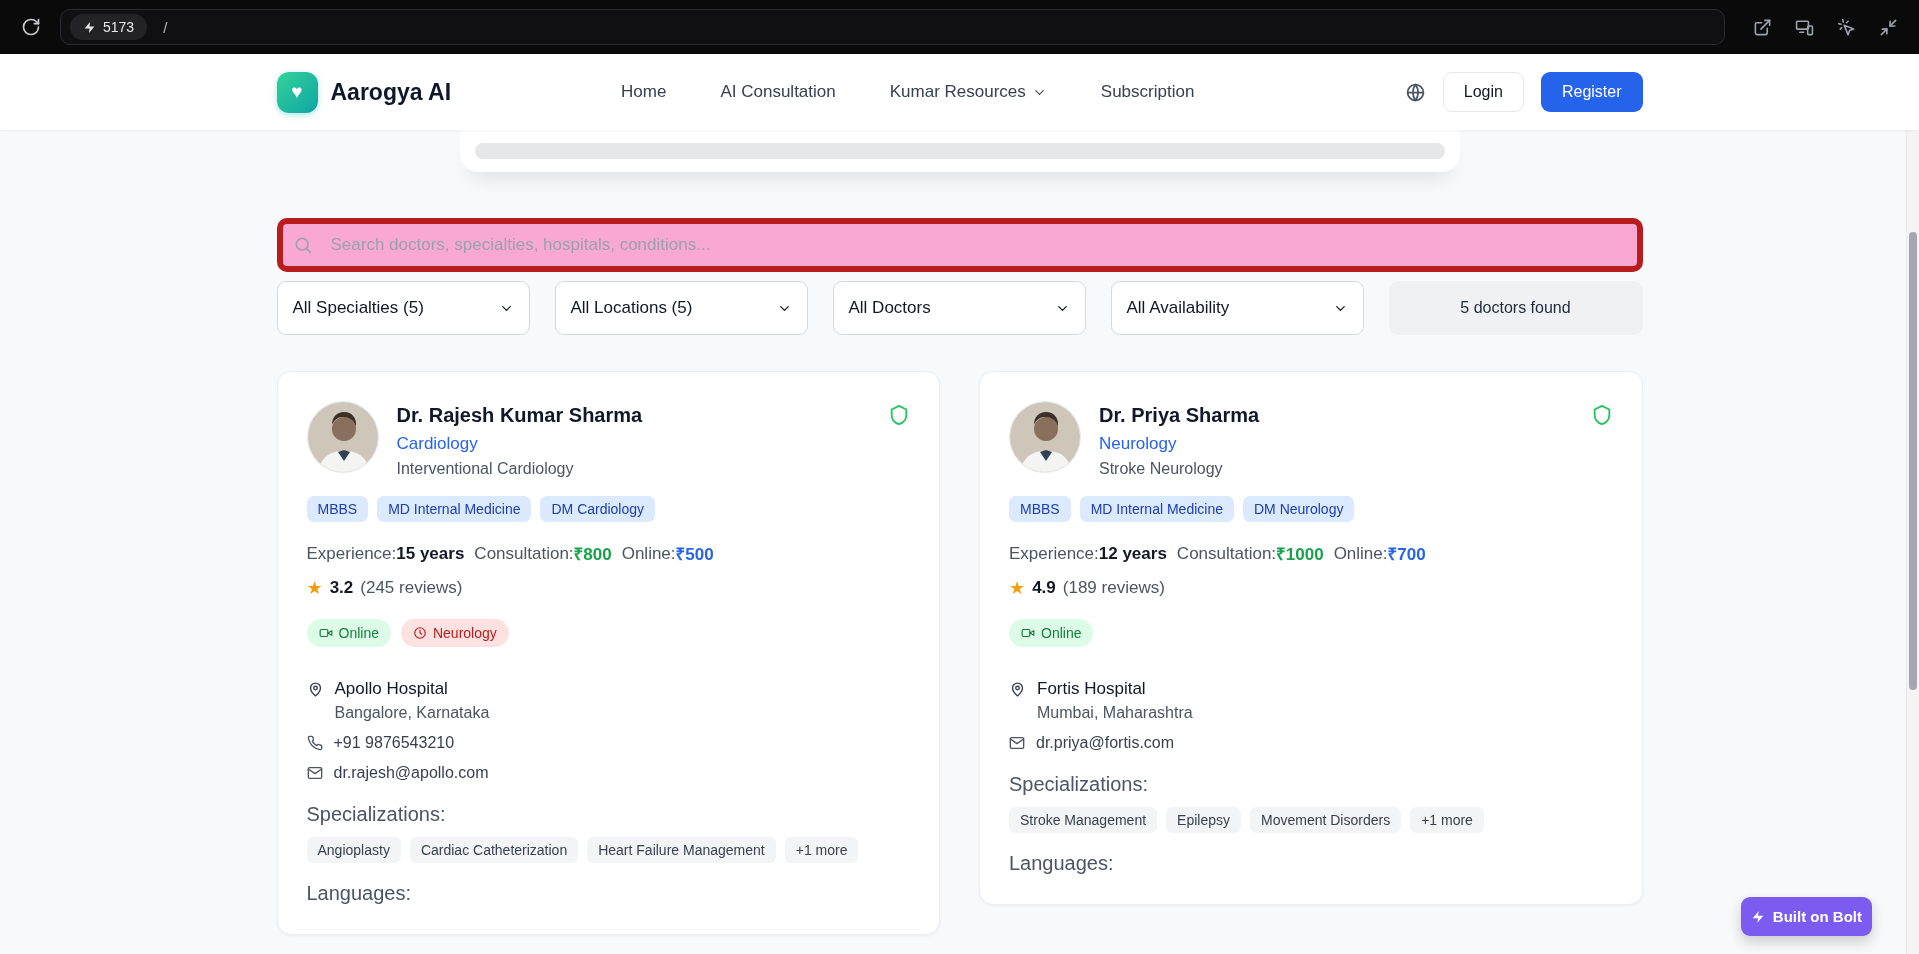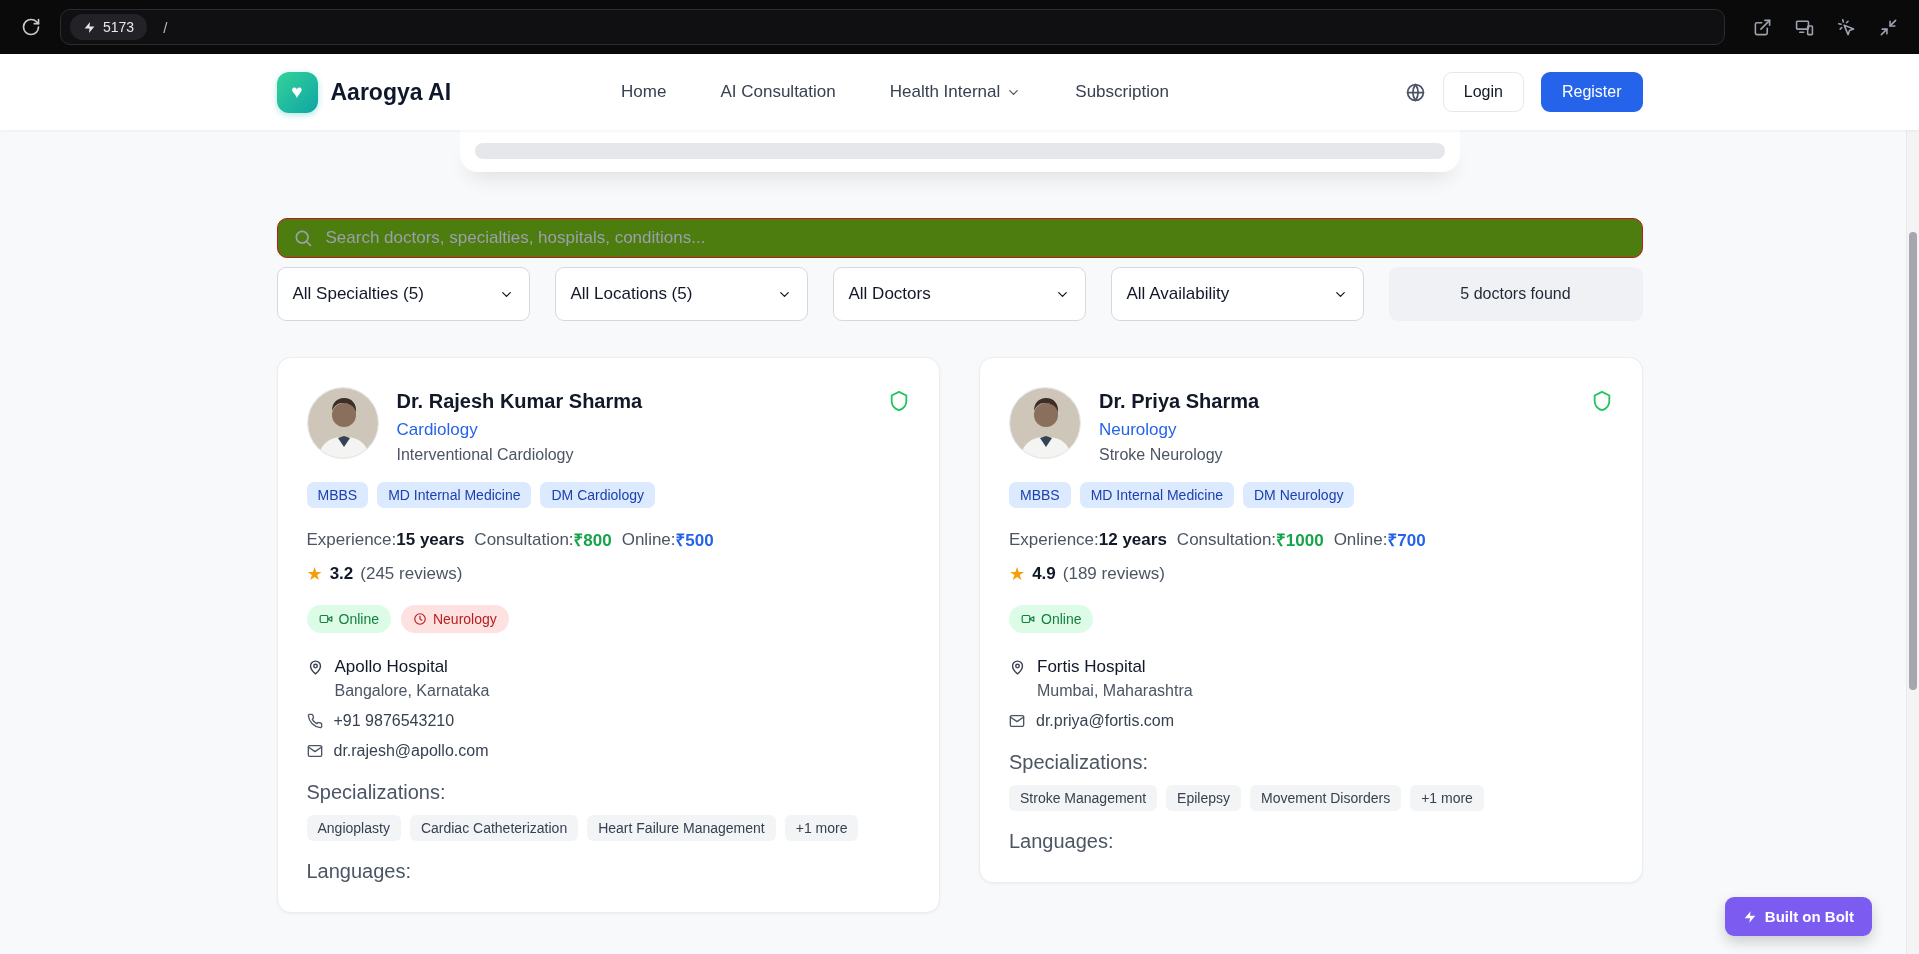--- a/index.html
+++ b/index.html
@@ -72,22 +72,22 @@
     border-radius: 0 0 18px 18px; box-shadow: 0 14px 22px -10px rgba(0,0,0,0.12);
     display: flex; align-items: center; padding: 0 15px;
   }
   .hero-bar { height: 16px; width: 100%; background: #e5e7eb; border-radius: 999px; }
 
   .searchbox { margin-top: 46px; position: relative; }
   .searchbox .search-icon {
     position: absolute; left: 16px; top: 50%; transform: translateY(-50%); color: #9ca3af;
   }
   .searchbox input {
-    width: 100%; height: 40px; border: 1px solid #b91c1c; border-radius: 10px;
-    background: #4d7c0f; padding: 0 18px 0 48px; font-size: 17px; color: #111827;
+    width: 100%; height: 54px; border: 6px solid #b91c1c; border-radius: 10px;
+    background: #f9a8d4; padding: 0 18px 0 48px; font-size: 17px; color: #111827;
     outline: none; font-family: inherit;
   }
   .searchbox input::placeholder { color: #9aa1ac; }
 
   .filters { display: flex; gap: 25px; margin-top: 9px; }
   .select-btn {
     flex: 0 0 253px; height: 54px; background: #fff; border: 1px solid #d5d9df;
     border-radius: 9px; display: flex; align-items: center; justify-content: space-between;
     padding: 0 15px; font-size: 17px; color: #111827; cursor: pointer; font-family: inherit;
   }
@@ -132,21 +132,21 @@
   .reviews { color: #4b5563; }
 
   .statuses { display: flex; gap: 10px; margin-top: 21px; }
   .badge {
     display: inline-flex; align-items: center; gap: 6px; font-size: 14px;
     font-weight: 500; padding: 6px 12px; border-radius: 999px;
   }
   .badge.online { background: #dcfce7; color: #15803d; }
   .badge.emergency { background: #fee2e2; color: #b91c1c; }
 
-  .place { display: flex; gap: 11px; margin-top: 24px; }
+  .place { display: flex; gap: 11px; margin-top: 32px; }
   .pin-icon { color: #374151; margin-top: 2px; flex: none; }
   .hosp-name { font-size: 17px; font-weight: 500; color: #111827; margin-bottom: 5px; }
   .hosp-loc { font-size: 16px; color: #4b5563; }
   .contact { display: flex; align-items: center; gap: 11px; margin-top: 12px; font-size: 16px; color: #374151; }
   .contact .c-icon { color: #4b5563; flex: none; }
 
   .speclab, .langlab { margin-top: 21px; font-size: 20px; color: #4b5563; }
   .spills { display: flex; gap: 9px; margin-top: 11px; flex-wrap: wrap; }
   .spill { background: #f3f4f6; color: #374151; font-size: 14px; padding: 5px 11px; border-radius: 6px; white-space: nowrap; }
   .langlab { margin-top: 19px; }
@@ -155,21 +155,21 @@
   .scrollbar {
     position: absolute; top: 54px; right: 0; bottom: 0; width: 13px;
     background: #f4f4f5; border-left: 1px solid #e9e9eb; cursor: pointer;
   }
   .scroll-thumb {
     position: absolute; top: 178px; left: 2px; width: 8px; height: 458px;
     background: #a6a6ae; border-radius: 4px;
   }
   .bolt-btn {
     position: absolute; right: 47px; bottom: 18px; background: #7c5cf0; color: #fff;
-    border: none; border-radius: 9px; padding: 11px 18px; font-size: 15px;
+    border: none; border-radius: 9px; padding: 11px 10px; font-size: 15px;
     font-weight: 600; display: flex; align-items: center; gap: 8px; cursor: pointer;
     box-shadow: 0 6px 14px rgba(0,0,0,0.18); font-family: inherit;
   }
 </style>
 </head>
 <body>
 
 <div class="chrome">
   <button class="chrome-btn">
     <svg width="20" height="20" viewBox="0 0 24 24" fill="none" stroke="currentColor" stroke-width="2" stroke-linecap="round" stroke-linejoin="round">
@@ -230,21 +230,21 @@
       <span class="brand-name">Aarogya AI</span>
     </div>
     <nav class="main-nav">
       <a class="nav-link">
           <span>Home</span>
         </a>
       <a class="nav-link">
           <span>AI Consultation</span>
         </a>
       <a class="nav-link">
-        <span>Health Internal</span>
+        <span>Kumar Resources</span>
         <svg width="15" height="15" viewBox="0 0 24 24" fill="none" stroke="#4b5563" stroke-width="2" stroke-linecap="round" stroke-linejoin="round">
             <polyline points="6 9 12 15 18 9"></polyline>
           </svg>
       </a>
       <a class="nav-link">
           <span>Subscription</span>
         </a>
     </nav>
     <div class="header-actions">
       <button class="globe-btn">

